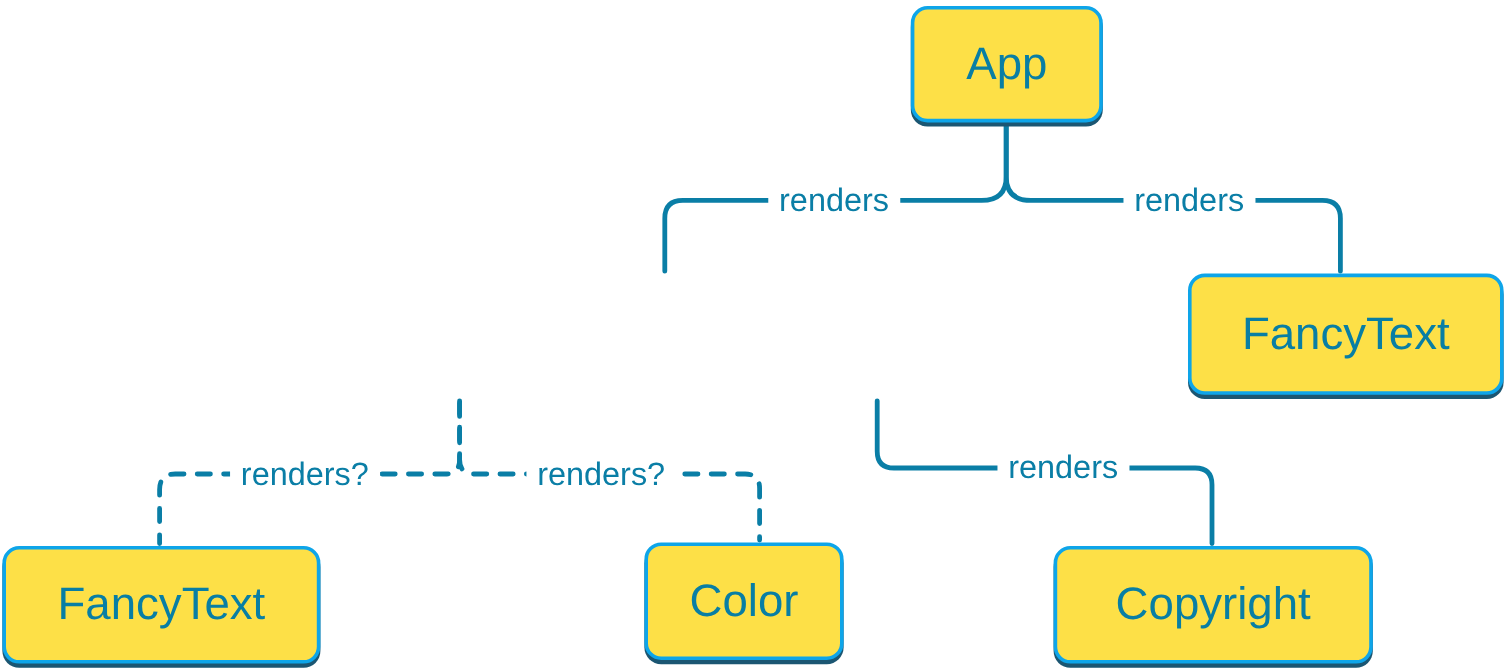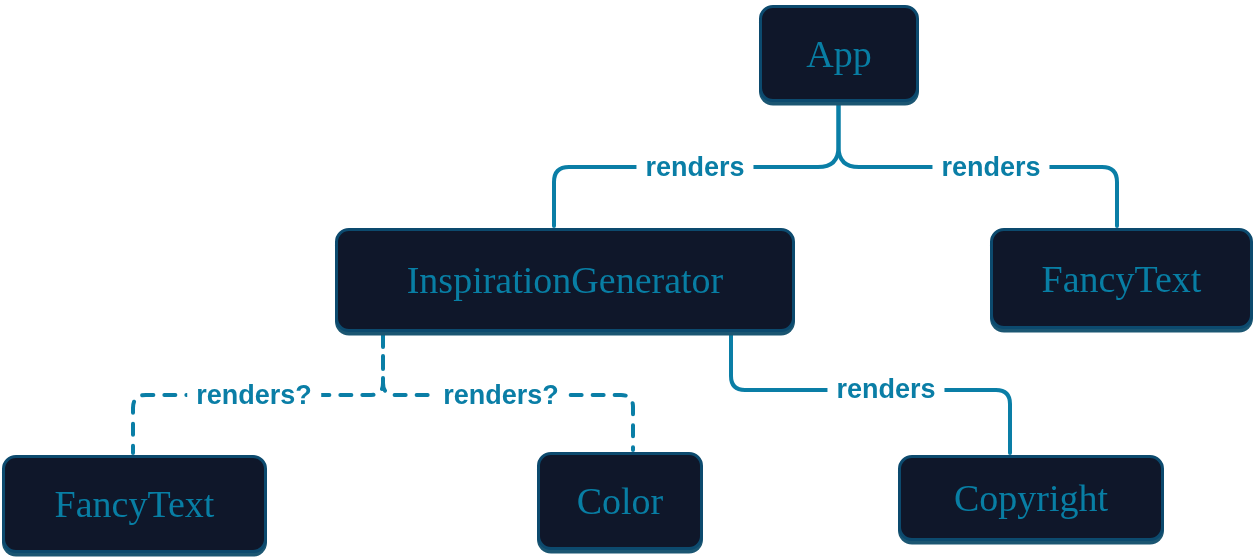--- a/index.html
+++ b/index.html
@@ -28,51 +28,50 @@
     stroke-width: 4;
     stroke-linecap: round;
     stroke-linejoin: round;
   }
   .edges-layer path.dashed {
     stroke-dasharray: 11 11;
   }
   .node {
     position: absolute;
     box-sizing: border-box;
-    background: #0f172a;
-    border: 3px solid #0c4a6e;
+    background: #fde047;
+    border: 3px solid #0ea5e9;
     border-radius: 14px;
     box-shadow: 0 3.5px 0 0 #1b5672;
     display: flex;
     align-items: center;
     justify-content: center;
     color: #087ea4;
     font-size: 38px;
     line-height: 1;
     white-space: nowrap;
-    font-family: Liberation Serif, serif;
   }
   .edge-label {
     position: absolute;
     transform: translate(-50%, -50%);
     background: #ffffff;
     color: #0a7ea6;
-    font-weight: bold;
+    font-weight: normal;
     font-size: 27px;
     line-height: 1.1;
     padding: 1px 9px;
     white-space: nowrap;
   }
   
   .node-app            { left: 759px;  top: 5px;   width: 160px; height: 97px; }
   .node-ig             { left: 335px;  top: 228px; width: 460px; height: 104px; }
   .node-fancytext-top  { left: 990px;  top: 228px; width: 263px; height: 101px; }
   .node-fancytext-bot  { left: 2px;    top: 455px; width: 265px; height: 98px; }
   .node-color          { left: 537px;  top: 452px; width: 166px; height: 98px; }
-  .node-copyright      { left: 878px;  top: 455px; width: 266px; height: 86px; margin-left: 20px; }
+  .node-copyright      { left: 878px;  top: 455px; width: 266px; height: 98px; }
   
   .label-renders-left      { left: 695px; top: 168px; }
   .label-renders-right     { left: 991px; top: 168px; }
   .label-renders-copyright { left: 886px; top: 390px; }
   .label-renders-q-left    { left: 254px; top: 396px; }
   .label-renders-q-right   { left: 501px; top: 396px; }
 </style>
 </head>
 <body>
 
@@ -88,23 +87,20 @@
 
   <span class="edge-label label-renders-left">renders</span>
   <span class="edge-label label-renders-right">renders</span>
   <span class="edge-label label-renders-copyright">renders</span>
   <span class="edge-label label-renders-q-left">renders?</span>
   <span class="edge-label label-renders-q-right">renders?</span>
 
   <div class="node node-app">
     <span>App</span>
   </div>
-  <div class="node node-ig">
-    <span>InspirationGenerator</span>
-  </div>
   <div class="node node-fancytext-top">
     <span>FancyText</span>
   </div>
   <div class="node node-fancytext-bot">
     <span>FancyText</span>
   </div>
   <div class="node node-color">
     <span>Color</span>
   </div>
   <div class="node node-copyright">

